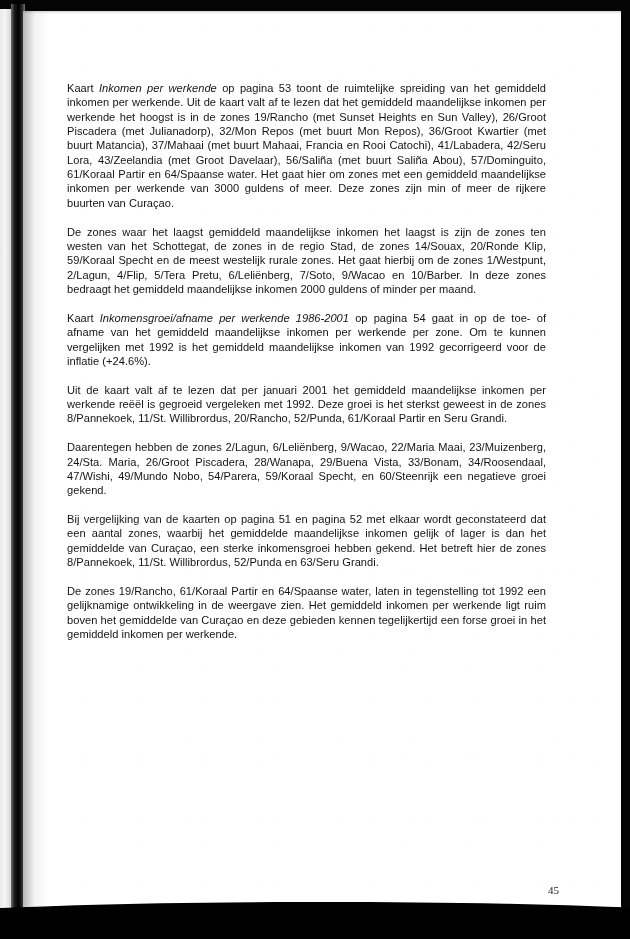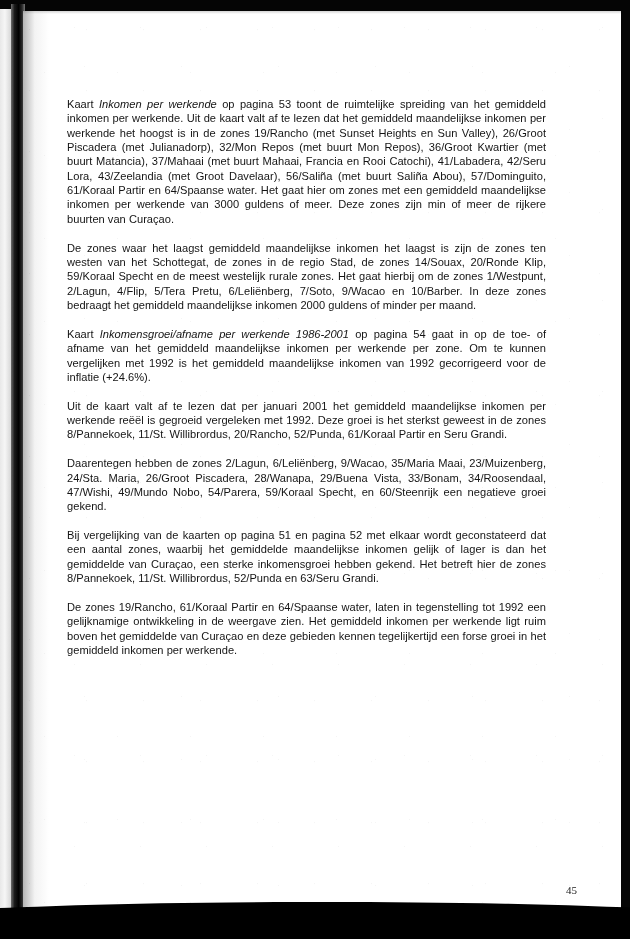--- a/index.html
+++ b/index.html
@@ -85,21 +85,21 @@
     width: 100%;
     height: 3px;
     background: linear-gradient(to bottom, rgba(160,160,160,0.45), rgba(255,255,255,0));
     pointer-events: none;
   }
 
   
   .text-column {
     position: absolute;
     left: 44px;
-    top: 86px;
+    top: 70px;
     width: 479px;
   }
 
   .para {
     margin: 0 0 14.5px 0;
     font-family: "Liberation Sans", sans-serif;
     font-size: 11.1px;
     line-height: 14.35px;
     color: #141414;
     text-align: justify;
@@ -109,21 +109,21 @@
   }
   .para:last-of-type { margin-bottom: 16px; }
 
   .para em {
     font-style: italic;
   }
 
   
   .folio {
     position: absolute;
-    right: 44px;
+    right: 62px;
     bottom: 22px;
     font-family: "Liberation Serif", serif;
     font-size: 11px;
     color: #1a1a1a;
   }
 
   
   .speckle {
     position: absolute;
     inset: 0;
@@ -148,21 +148,21 @@
 
   <div class="page">
     <div class="page-top-bevel"></div>
     <div class="page-curl"></div>
 
     <div class="text-column">
         <p class="para"><span>Kaart </span><em>Inkomen per werkende</em><span> op pagina 53 toont de ruimtelijke spreiding van het gemiddeld inkomen per werkende. Uit de kaart valt af te lezen dat het gemiddeld maandelijkse inkomen per werkende het hoogst is in de zones 19/Rancho (met Sunset Heights en Sun Valley), 26/Groot Piscadera (met Julianadorp), 32/Mon Repos (met buurt Mon Repos), 36/Groot Kwartier (met buurt Matancia), 37/Mahaai (met buurt Mahaai, Francia en Rooi Catochi), 41/Labadera, 42/Seru Lora, 43/Zeelandia (met Groot Davelaar), 56/Saliña (met buurt Saliña Abou), 57/Dominguito, 61/Koraal Partir en 64/Spaanse water. Het gaat hier om zones met een gemiddeld maandelijkse inkomen per werkende van 3000 guldens of meer. Deze zones zijn min of meer de rijkere buurten van Curaçao.</span></p>
         <p class="para"><span>De zones waar het laagst gemiddeld maandelijkse inkomen het laagst is zijn de zones ten westen van het Schottegat, de zones in de regio Stad, de zones 14/Souax, 20/Ronde Klip, 59/Koraal Specht en de meest westelijk rurale zones. Het gaat hierbij om de zones 1/Westpunt, 2/Lagun, 4/Flip, 5/Tera Pretu, 6/Leliënberg, 7/Soto, 9/Wacao en 10/Barber. In deze zones bedraagt het gemiddeld maandelijkse inkomen 2000 guldens of minder per maand.</span></p>
         <p class="para"><span>Kaart </span><em>Inkomensgroei/afname per werkende 1986-2001</em><span> op pagina 54 gaat in op de toe- of afname van het gemiddeld maandelijkse inkomen per werkende per zone. Om te kunnen vergelijken met 1992 is het gemiddeld maandelijkse inkomen van 1992 gecorrigeerd voor de inflatie (+24.6%).</span></p>
         <p class="para"><span>Uit de kaart valt af te lezen dat per januari 2001 het gemiddeld maandelijkse inkomen per werkende reëël is gegroeid vergeleken met 1992. Deze groei is het sterkst geweest in de zones 8/Pannekoek, 11/St. Willibrordus, 20/Rancho, 52/Punda, 61/Koraal Partir en Seru Grandi.</span></p>
-        <p class="para"><span>Daarentegen hebben de zones 2/Lagun, 6/Leliënberg, 9/Wacao, 35/Maria Maai, 23/Muizenberg, 24/Sta. Maria, 26/Groot Piscadera, 28/Wanapa, 29/Buena Vista, 33/Bonam, 34/Roosendaal, 47/Wishi, 49/Mundo Nobo, 54/Parera, 59/Koraal Specht, en 60/Steenrijk een negatieve groei gekend.</span></p>
+        <p class="para"><span>Daarentegen hebben de zones 2/Lagun, 6/Leliënberg, 9/Wacao, 22/Maria Maai, 23/Muizenberg, 24/Sta. Maria, 26/Groot Piscadera, 28/Wanapa, 29/Buena Vista, 33/Bonam, 34/Roosendaal, 47/Wishi, 49/Mundo Nobo, 54/Parera, 59/Koraal Specht, en 60/Steenrijk een negatieve groei gekend.</span></p>
         <p class="para"><span>Bij vergelijking van de kaarten op pagina 51 en pagina 52 met elkaar wordt geconstateerd dat een aantal zones, waarbij het gemiddelde maandelijkse inkomen gelijk of lager is dan het gemiddelde van Curaçao, een sterke inkomensgroei hebben gekend. Het betreft hier de zones 8/Pannekoek, 11/St. Willibrordus, 52/Punda en 63/Seru Grandi.</span></p>
         <p class="para"><span>De zones 19/Rancho, 61/Koraal Partir en 64/Spaanse water, laten in tegenstelling tot 1992 een gelijknamige ontwikkeling in de weergave zien. Het gemiddeld inkomen per werkende ligt ruim boven het gemiddelde van Curaçao en deze gebieden kennen tegelijkertijd een forse groei in het gemiddeld inkomen per werkende.</span></p>
       </div>
 
     <div class="folio">45</div>
 
     <div class="speckle"></div>
     <div class="page-bottom-curve"></div>
   </div>
 

